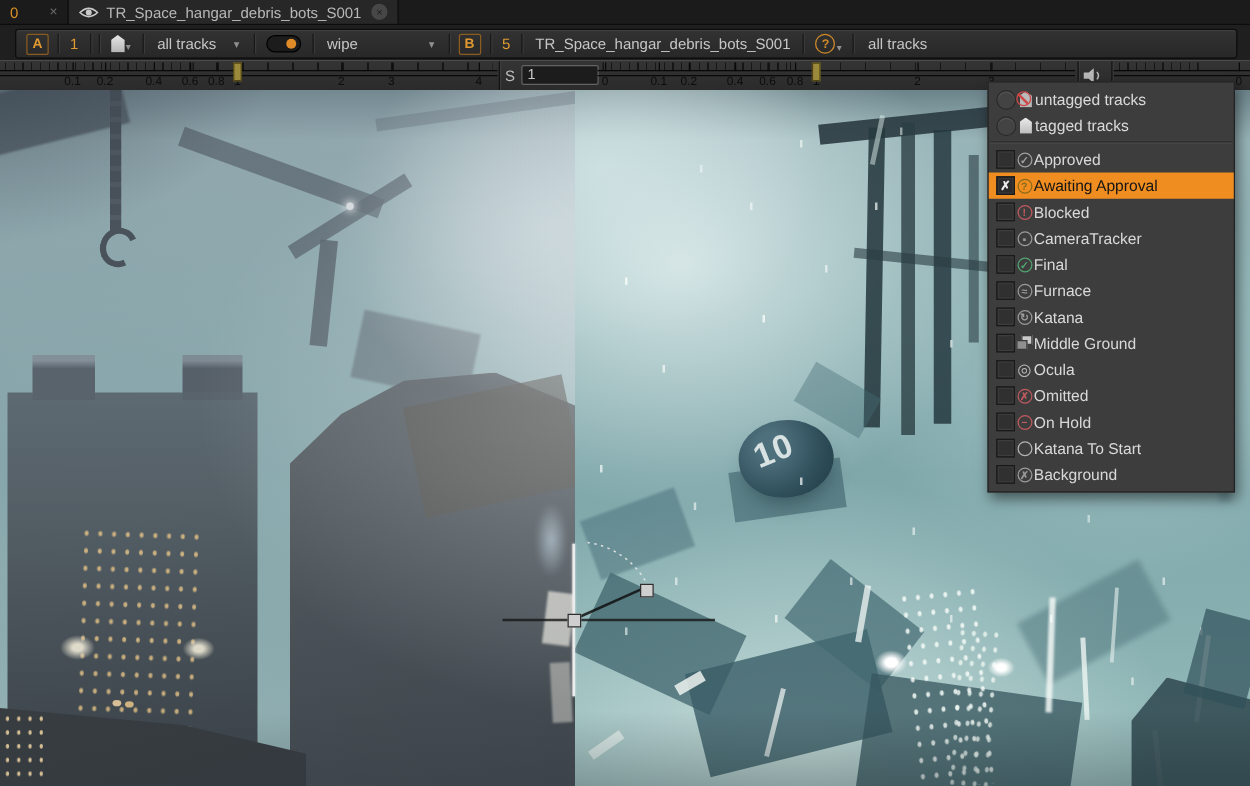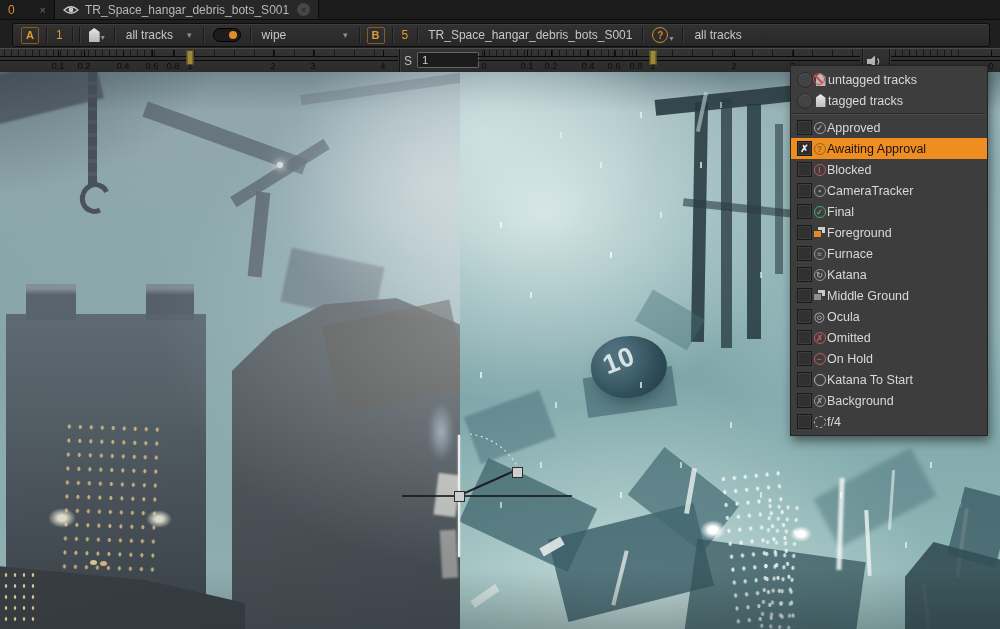--- a/index.html
+++ b/index.html
@@ -405,30 +405,20 @@
       <div class="menu-item">
         <span class="checkbox"></span>
         <span class="micon">
           <span class="icircle" style="color: rgb(82, 165, 114);">✓</span>
         </span>
         <span class="mi-label">Final</span>
       </div>
       <div class="menu-item">
         <span class="checkbox"></span>
         <span class="micon">
-          <span class="ilayers">
-            <i class="back" style="background: rgb(207, 207, 207);"></i>
-            <i class="front" style="background: rgb(224, 138, 40);"></i>
-          </span>
-        </span>
-        <span class="mi-label">Foreground</span>
-      </div>
-      <div class="menu-item">
-        <span class="checkbox"></span>
-        <span class="micon">
           <span class="icircle" style="color: rgb(154, 154, 154);">≈</span>
         </span>
         <span class="mi-label">Furnace</span>
       </div>
       <div class="menu-item">
         <span class="checkbox"></span>
         <span class="micon">
           <span class="icircle" style="color: rgb(154, 154, 154);">↻</span>
         </span>
         <span class="mi-label">Katana</span>
@@ -471,21 +461,14 @@
         </span>
         <span class="mi-label">Katana To Start</span>
       </div>
       <div class="menu-item">
         <span class="checkbox"></span>
         <span class="micon">
           <span class="icircle" style="color: rgb(154, 154, 154);">✗</span>
         </span>
         <span class="mi-label">Background</span>
       </div>
-      <div class="menu-item">
-        <span class="checkbox"></span>
-        <span class="micon">
-          <span class="icircle dashed" style="color: rgb(176, 176, 176);"></span>
-        </span>
-        <span class="mi-label">f/4</span>
-      </div>
     </div>
 </div>
 
 </body></html>

